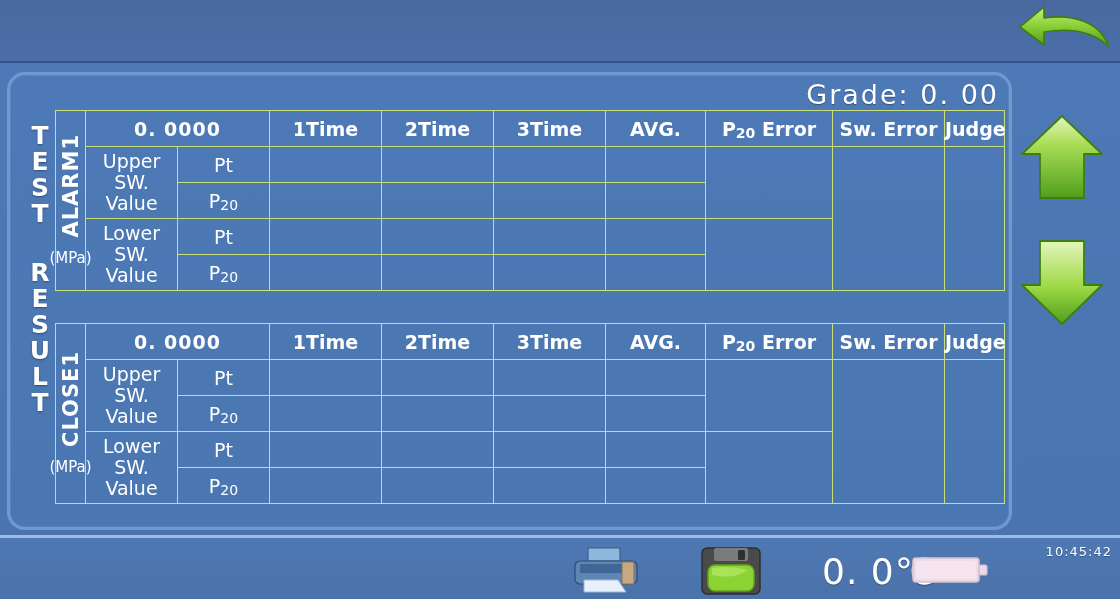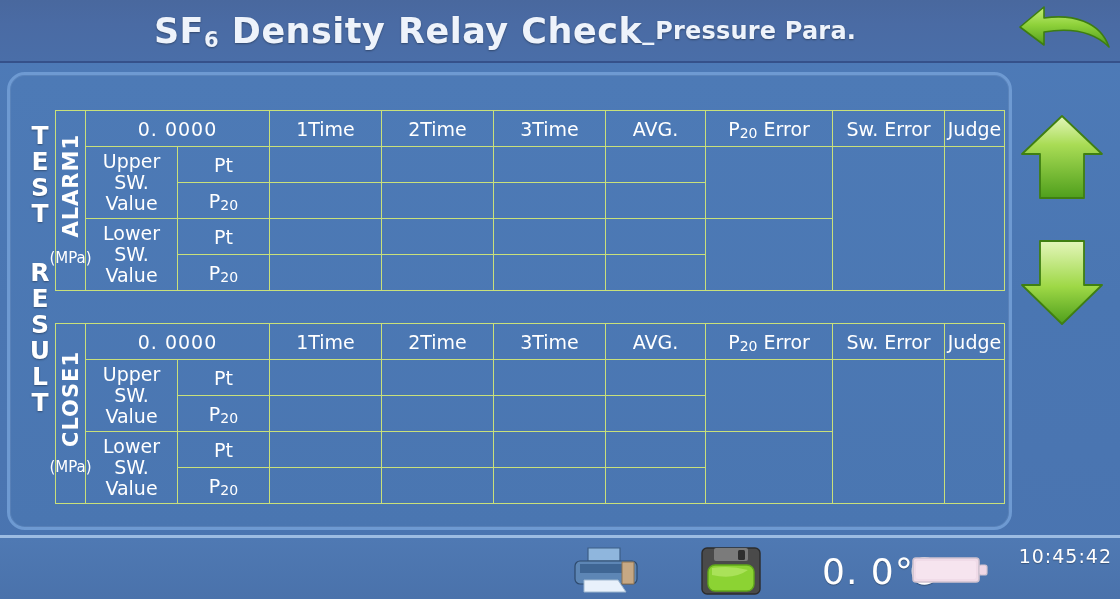--- a/index.html
+++ b/index.html
@@ -95,21 +95,21 @@
   }
   .c-vert { width: 30px; }
   .c-sw   { width: 110px; }
   .c-pt   { width: 42px; }
   .c-time { width: 112px; }
   .c-avg  { width: 100px; }
   .c-p20e { width: 127px; }
   .c-swe  { width: 112px; }
   .c-judge{ width: 60px; }
 
-  .hdr { font-size: 21px; font-weight: 400; height: 38px; }
+  .hdr { font-size: 21px; font-weight: 700; height: 38px; }
   .val-green { color: #4cdd52; font-size: 24px; letter-spacing: 1px; }
   .txt-yellow { color: #f6f272; }
   .txt-green { color: #4cdd52; margin-top: 41px; }
   .txt-white { color: #ffffff; }
   .sub10 { font-size: 14px; vertical-align: baseline; position: relative; top: 2px; }
 
   .rot {
     display: flex; flex-direction: column; align-items: center; justify-content: center;
     height: 100%;
   }
@@ -135,36 +135,31 @@
   #print-btn { position: absolute; left: 570px; top: 6px; width: 70px; height: 52px; cursor: pointer; }
   #save-btn  { position: absolute; left: 700px; top: 8px; width: 62px; height: 50px; cursor: pointer; }
   #temp {
     position: absolute; left: 822px; top: 13px;
     color: #fff; font-size: 36px; letter-spacing: 1px;
     text-shadow: 0 1px 1px rgba(0,0,0,.3);
   }
   #battery { position: absolute; left: 912px; top: 18px; width: 78px; height: 28px; }
   #clock {
     position: absolute; right: 8px; top: 6px; width: 128px;
-    color: #fff; font-size: 19px; line-height: 1.28; text-align: right;
+    color: #fff; font-size: 13px; line-height: 1.28; text-align: right;
     letter-spacing: 1px;
     text-shadow: 0 1px 1px rgba(0,0,0,.3);
   }
 </style>
 </head>
 <body>
 
 <div id="app">
 
   <div id="header">
-    <div id="header-title">
-      <span class="title-main"><span>SF</span><sub>6</sub><span> Density Relay Check</span></span>
-        <span class="title-underscore">_</span>
-        <span class="title-sub">Pressure Para.</span>
-    </div>
 
     <div id="back-btn">
       <svg width="100" height="56" viewBox="0 0 100 56">
         <defs>
           <linearGradient id="gA" x1="0" y1="0" x2="0" y2="1">
             <stop offset="0%" stop-color="#c6ef7a"></stop>
             <stop offset="45%" stop-color="#8ed13a"></stop>
             <stop offset="100%" stop-color="#4d9b1a"></stop>
           </linearGradient>
         </defs>
@@ -194,20 +189,21 @@
           <stop offset="55%" stop-color="#9ed846"></stop>
           <stop offset="100%" stop-color="#4f9f1c"></stop>
         </linearGradient>
       </defs>
       <path d="M46 89 L86 50 L68 50 L68 6 L24 6 L24 50 L6 50 Z" fill="url(#gD)" stroke="#3f7f12" stroke-width="1.8" stroke-linejoin="round"></path>
     </svg>
   </div>
 
   <div id="panel">
 
+    <div id="grade">Grade: 0. 00</div>
 
     <div class="vlabel" id="vlabel-test">
       <span>T</span>
       <span>E</span>
       <span>S</span>
       <span>T</span>
     </div>
     <div class="vlabel" id="vlabel-result">
       <span>R</span>
       <span>E</span>

